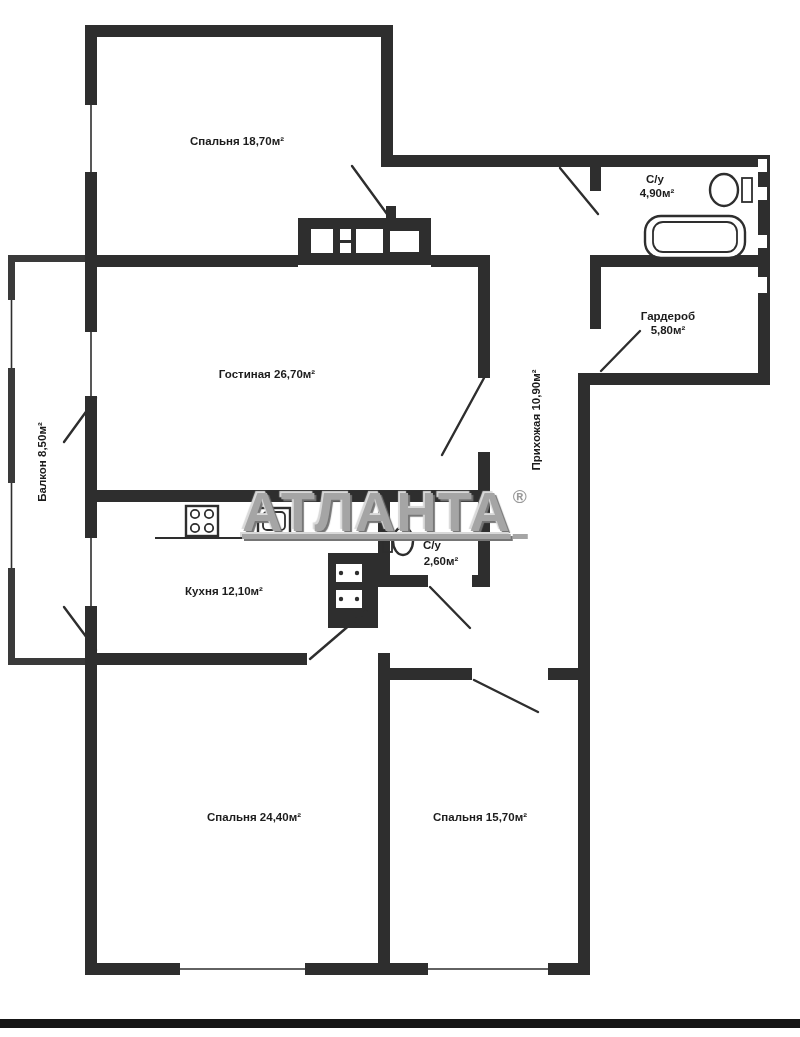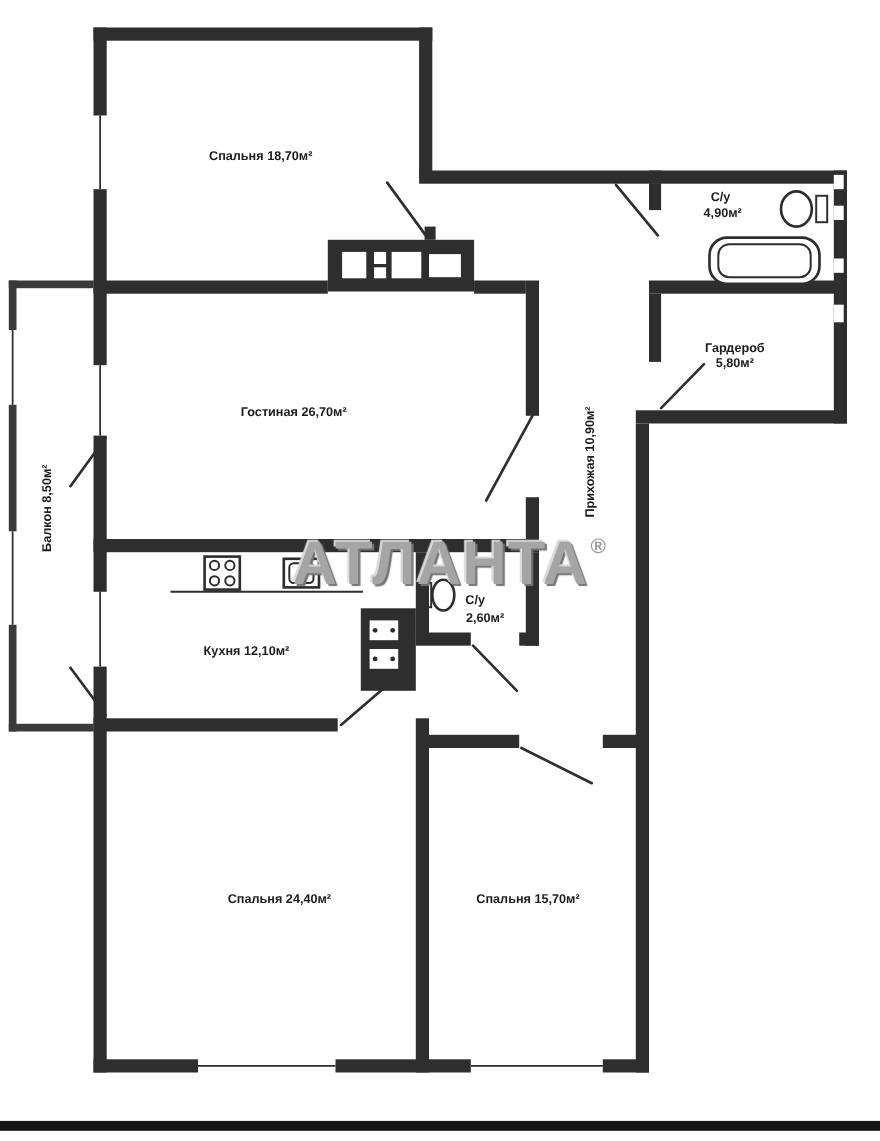--- a/index.html
+++ b/index.html
@@ -16,25 +16,25 @@
   .winline{stroke:#2e2e2e;stroke-width:1.6;}
   .leaf{stroke:#2e2e2e;stroke-width:2.4;stroke-linecap:round;}
   .fix{fill:#ffffff;stroke:#2e2e2e;stroke-width:2.4;}
   .fix2{fill:none;stroke:#2e2e2e;stroke-width:1.8;}
   .roomlabel{
     font-family:"Liberation Sans", sans-serif;
     font-size:11.5px;font-weight:bold;fill:#1c1c1c;
     text-anchor:middle;letter-spacing:0px;
   }
   #watermark{
-    position:absolute;left:266px;top:484px;
+    position:absolute;left:242px;top:484px;
     font-size:56px;font-weight:800;line-height:1;
     color:#a5a5a5;letter-spacing:1px;
     text-shadow:-2px -2px 1px #d9d9d9, 2px 2px 1px #757575;
-    white-space:nowrap;z-index:5;user-select:none;
+    white-space:nowrap;z-index:5;user-select:none;text-decoration:underline;
   }
   #watermark .rmark{
     font-size:19px;font-weight:bold;vertical-align:super;
     position:relative;top:-8px;left:2px;
     text-shadow:none;color:#9a9a9a;
   }
   #bottom-bar{
     position:absolute;left:0;top:1019px;width:800px;height:9px;
     background:#161616;z-index:4;
   }

